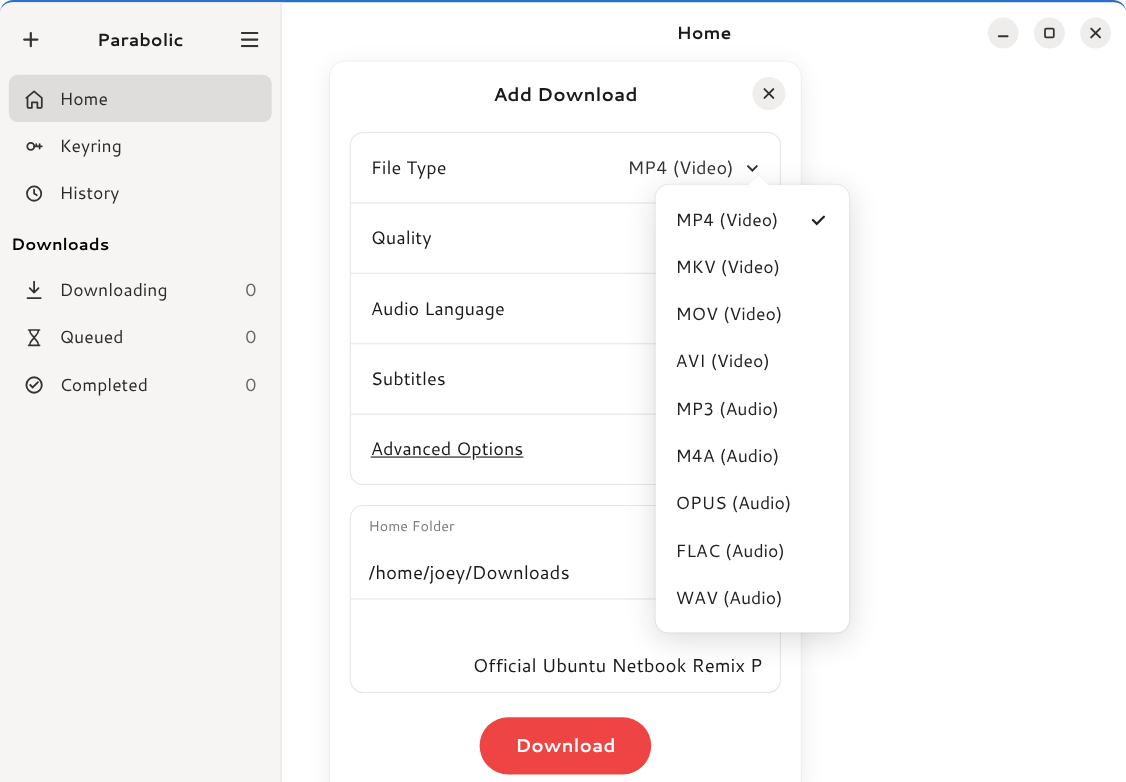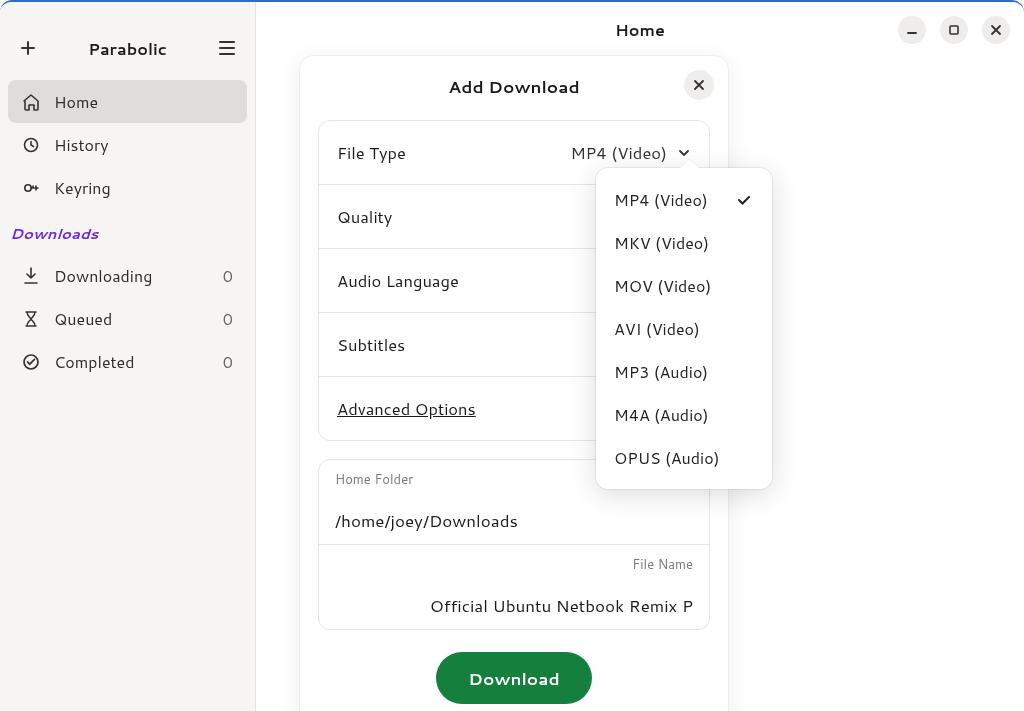--- a/index.html
+++ b/index.html
@@ -1,23 +1,23 @@
 <!DOCTYPE html>
 <html><head>
   <meta charset="utf-8">
   <style>
     * { box-sizing: border-box; margin: 0; padding: 0; font-family: -apple-system, BlinkMacSystemFont, "Segoe UI", Cantarell, Ubuntu, sans-serif; }
     body { width: 1024px; height: 711px; background: #fff; display: flex; overflow: hidden; position: relative; border-top: 2px solid #2b6fca; border-radius: 12px 12px 0 0; }
     
-    .sidebar { width: 256px; background: #f6f5f4; border-right: 1px solid #e4e3e2; display: flex; flex-direction: column; padding-top: 24px; }
+    .sidebar { width: 256px; background: #f6f5f4; border-right: 1px solid #e4e3e2; display: flex; flex-direction: column; padding-top: 12px; }
     .sidebar-header { display: flex; align-items: center; justify-content: space-between; padding: 6px 12px 16px 12px; }
     .sidebar-header .add-btn, .sidebar-header .menu-btn { width: 32px; height: 32px; display: flex; align-items: center; justify-content: center; border-radius: 6px; cursor: pointer; }
     .app-title { font-weight: 700; font-size: 16px; color: #1a1a1a; }
     .nav-section { padding: 0 8px; }
-    .section-heading { font-weight: 700; font-size: 15px; color: #6d28d9; padding: 14px 10px 10px 10px; font-style: italic; }
+    .section-heading { font-weight: 700; font-size: 15px; color: #000000; padding: 14px 10px 10px 10px; }
     .nav-item { display: flex; align-items: center; gap: 14px; padding: 10px 14px; border-radius: 8px; cursor: pointer; font-size: 16px; color: #2b2b2b; }
     .nav-item.active { background: #dfdddb; }
     .nav-item .icon { width: 18px; height: 18px; display: flex; align-items: center; justify-content: center; flex-shrink: 0; }
     .nav-item .count { margin-left: auto; color: #666; }
 
     .main { flex: 1; display: flex; flex-direction: column; position: relative; }
     .main-header { display: flex; align-items: center; justify-content: center; padding: 16px; position: relative; }
     .main-title { font-weight: 700; font-size: 16px; color: #1a1a1a; }
     .win-controls { position: absolute; right: 14px; top: 14px; display: flex; gap: 14px; }
     .win-btn { width: 28px; height: 28px; border-radius: 50%; background: #eeedec; display: flex; align-items: center; justify-content: center; cursor: pointer; }
@@ -33,21 +33,21 @@
     .option-row:last-child { border-bottom: none; text-decoration: underline; }
     .option-value { display: flex; align-items: center; gap: 10px; color: #333; }
     .chev { display: inline-flex; }
     
     .field-list { margin: 18px 18px 0 18px; border: 1px solid #e7e6e5; border-radius: 12px; overflow: hidden; }
     .field-row { padding: 10px 16px 12px 16px; border-bottom: 1px solid #e7e6e5; }
     .field-row:last-child { border-bottom: none; text-align: right; }
     .field-label { font-size: 13px; color: #7b7b7b; margin-bottom: 3px; }
     .field-value { font-size: 17px; color: #1a1a1a; white-space: nowrap; overflow: hidden; margin-top: 20px; }
     
-    .dl-btn { display: block; margin: 22px auto 0 auto; padding: 14px 32px; background: #15803d; color: #fff; font-weight: 700; font-size: 17px; border: none; border-radius: 999px; cursor: pointer; }
+    .dl-btn { display: block; margin: 22px auto 0 auto; padding: 14px 32px; background: #ef4444; color: #fff; font-weight: 700; font-size: 17px; border: none; border-radius: 999px; cursor: pointer; }
 
     
     .popover { position: absolute; left: 596px; top: 166px; width: 176px; background: #fff; border-radius: 12px; box-shadow: 0 6px 28px rgba(0,0,0,0.14), 0 0 0 1px rgba(0,0,0,0.06); padding: 10px 0; }
     .popover::before { content: ""; position: absolute; top: -7px; left: 86px; width: 14px; height: 14px; background: #fff; transform: rotate(45deg); border-top: 1px solid rgba(0,0,0,0.06); border-left: 1px solid rgba(0,0,0,0.06); border-radius: 2px; }
     .pop-item { display: flex; align-items: center; justify-content: space-between; padding: 10px 18px; font-size: 16px; color: #222; cursor: pointer; }
     .pop-item .check { width: 18px; }
     svg { display: block; }
   </style>
 </head>
 <body>
@@ -72,34 +72,34 @@
       <span class="icon">
         <svg width="18" height="18" viewBox="0 0 18 18">
             <path d="M2 8l7-6 7 6v8a1 1 0 0 1-1 1h-3v-5H7v5H4a1 1 0 0 1-1-1V8z" fill="none" stroke="#333" stroke-width="1.6" stroke-linejoin="round"></path>
           </svg>
       </span>
       <span>Home</span>
     </div>
     <div class="nav-item">
       <span class="icon">
         <svg width="18" height="18" viewBox="0 0 18 18">
+            <circle cx="6" cy="9" r="3.2" fill="none" stroke="#333" stroke-width="1.6"></circle>
+            <path d="M9 9h7m-2-2v4m-3-4v2" stroke="#333" stroke-width="1.6" stroke-linecap="round"></path>
+          </svg>
+      </span>
+      <span>Keyring</span>
+    </div>
+    <div class="nav-item">
+      <span class="icon">
+        <svg width="18" height="18" viewBox="0 0 18 18">
             <circle cx="9" cy="9" r="6.5" fill="none" stroke="#333" stroke-width="1.6"></circle>
             <path d="M9 5.5V9l2.5 1.5" stroke="#333" stroke-width="1.6" stroke-linecap="round" fill="none"></path>
           </svg>
       </span>
       <span>History</span>
-    </div>
-    <div class="nav-item">
-      <span class="icon">
-        <svg width="18" height="18" viewBox="0 0 18 18">
-            <circle cx="6" cy="9" r="3.2" fill="none" stroke="#333" stroke-width="1.6"></circle>
-            <path d="M9 9h7m-2-2v4m-3-4v2" stroke="#333" stroke-width="1.6" stroke-linecap="round"></path>
-          </svg>
-      </span>
-      <span>Keyring</span>
     </div>
   </div>
 
   <div class="section-heading">Downloads</div>
 
   <div class="nav-section">
     <div class="nav-item">
       <span class="icon">
         <svg width="16" height="18" viewBox="0 0 16 18">
             <path d="M8 1v10m0 0l-4-4m4 4l4-4M2 16h12" stroke="#333" stroke-width="1.6" stroke-linecap="round" fill="none"></path>
@@ -230,13 +230,21 @@
       <span class="check"></span>
     </div>
   <div class="pop-item">
       <span>M4A (Audio)</span>
       <span class="check"></span>
     </div>
   <div class="pop-item">
       <span>OPUS (Audio)</span>
       <span class="check"></span>
     </div>
+  <div class="pop-item">
+      <span>FLAC (Audio)</span>
+      <span class="check"></span>
+    </div>
+  <div class="pop-item">
+      <span>WAV (Audio)</span>
+      <span class="check"></span>
+    </div>
 </div>
 
 </body></html>

